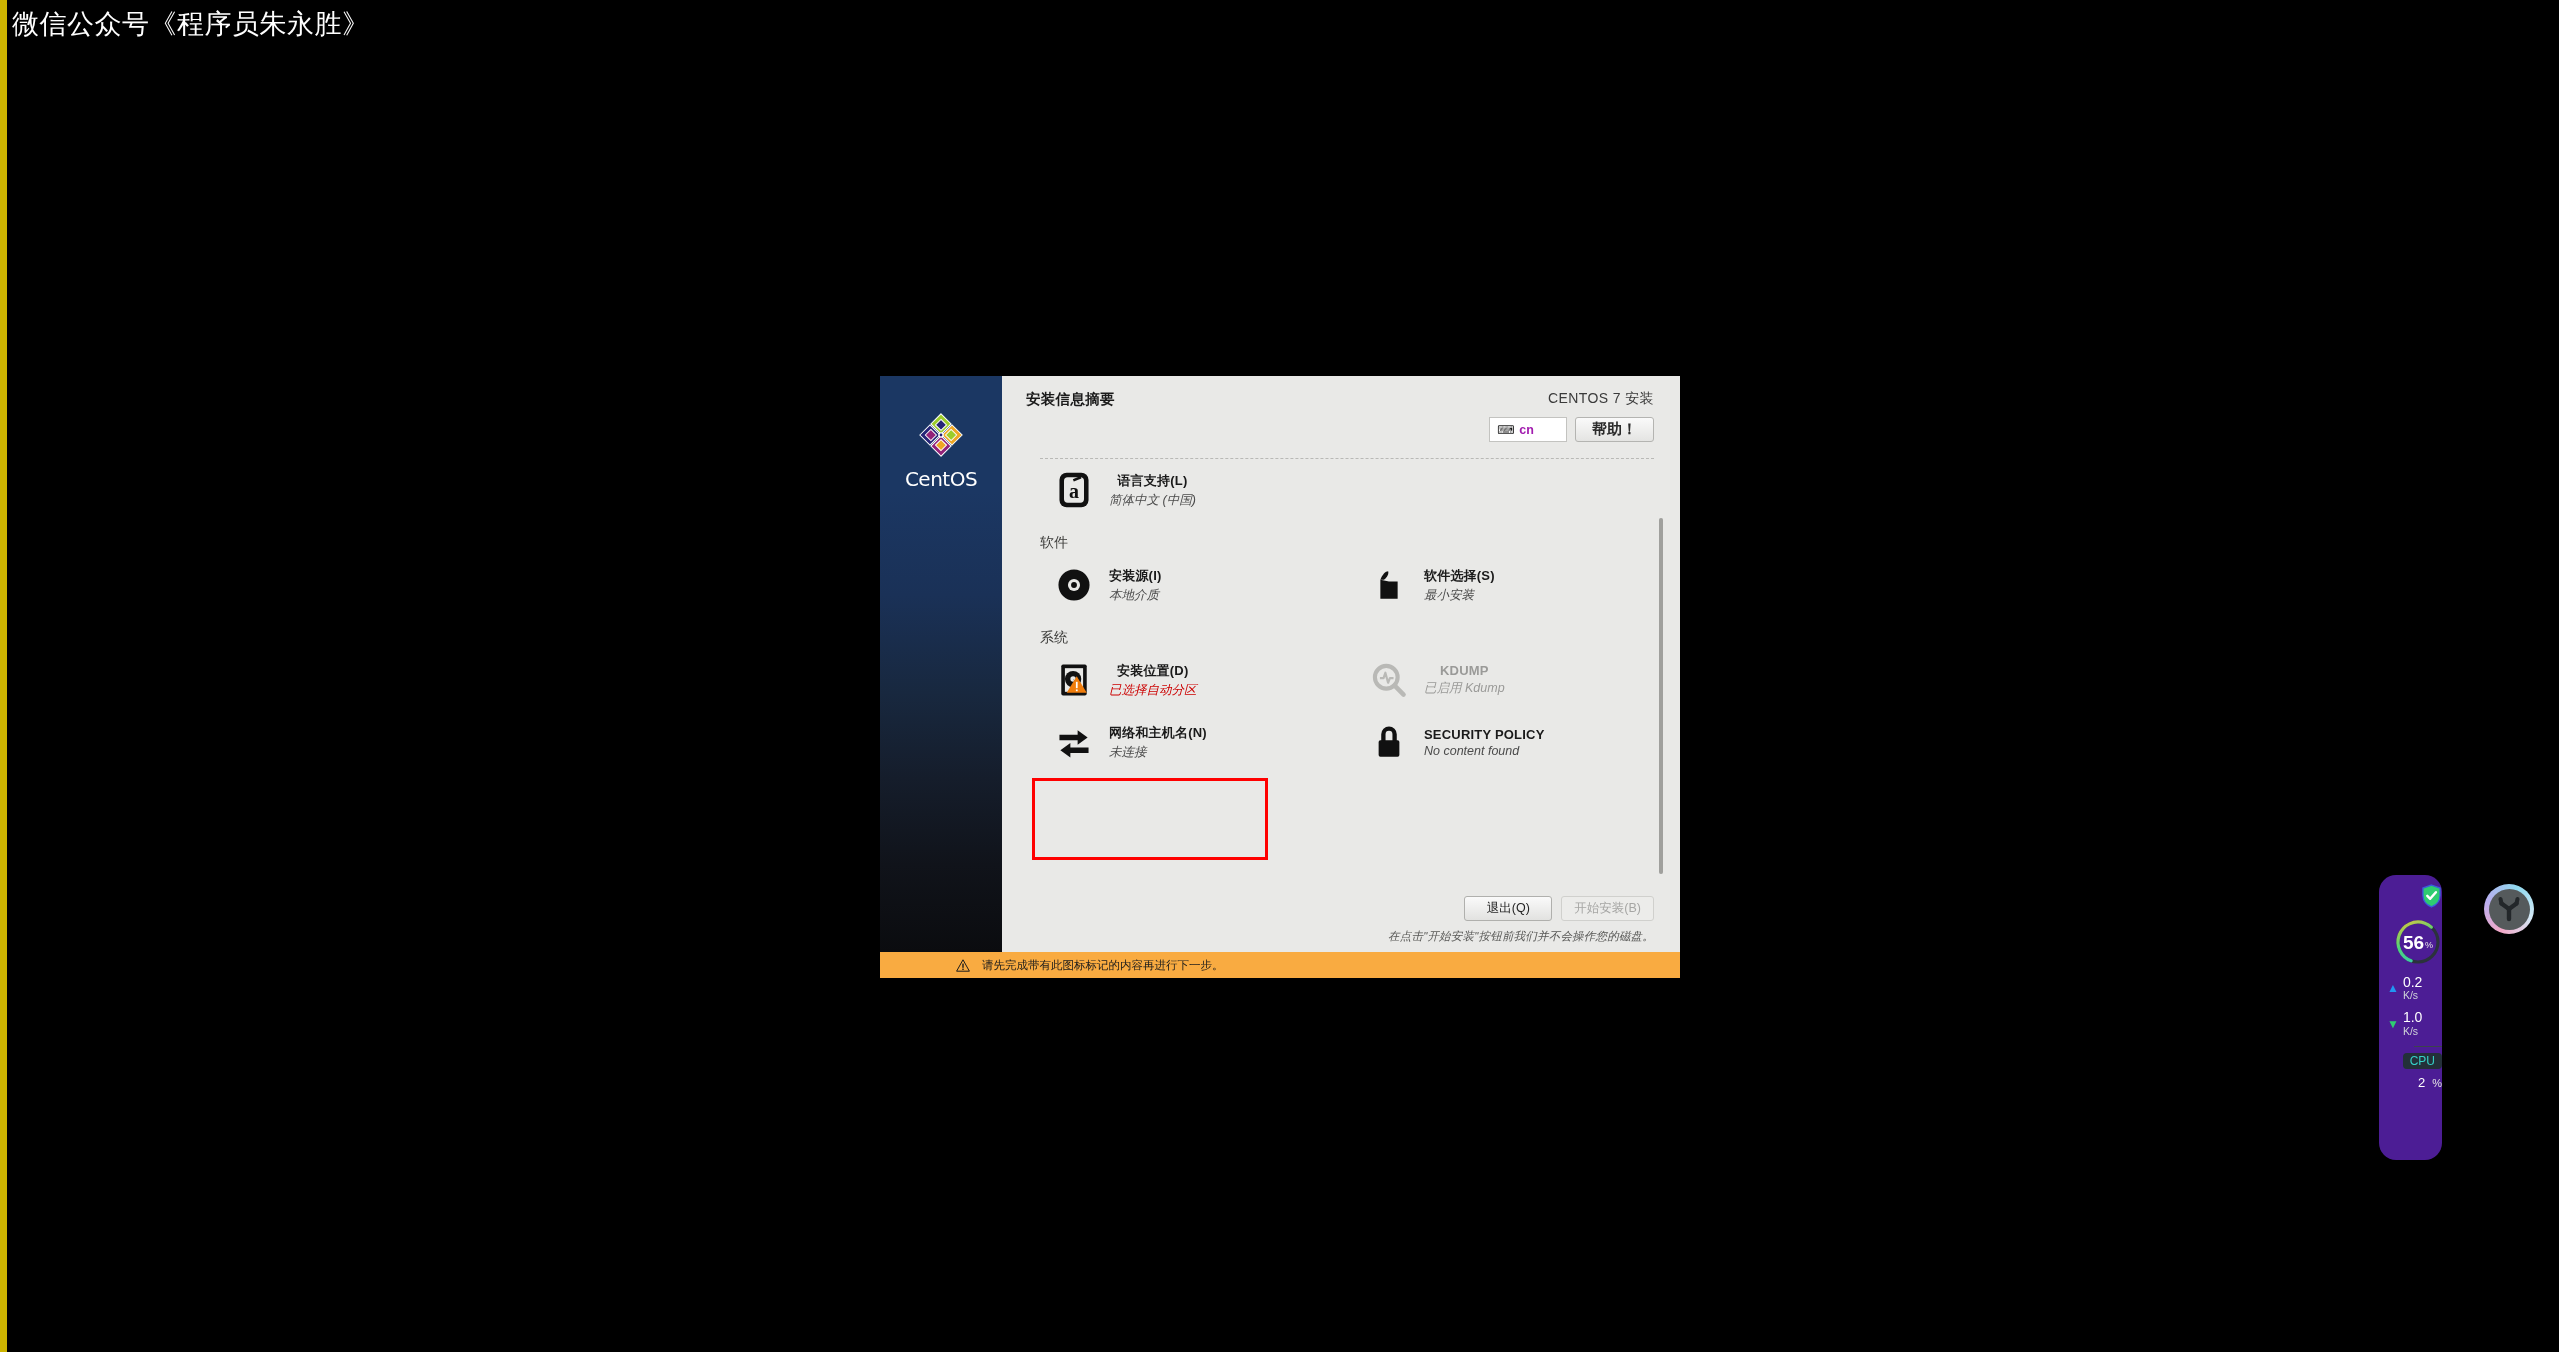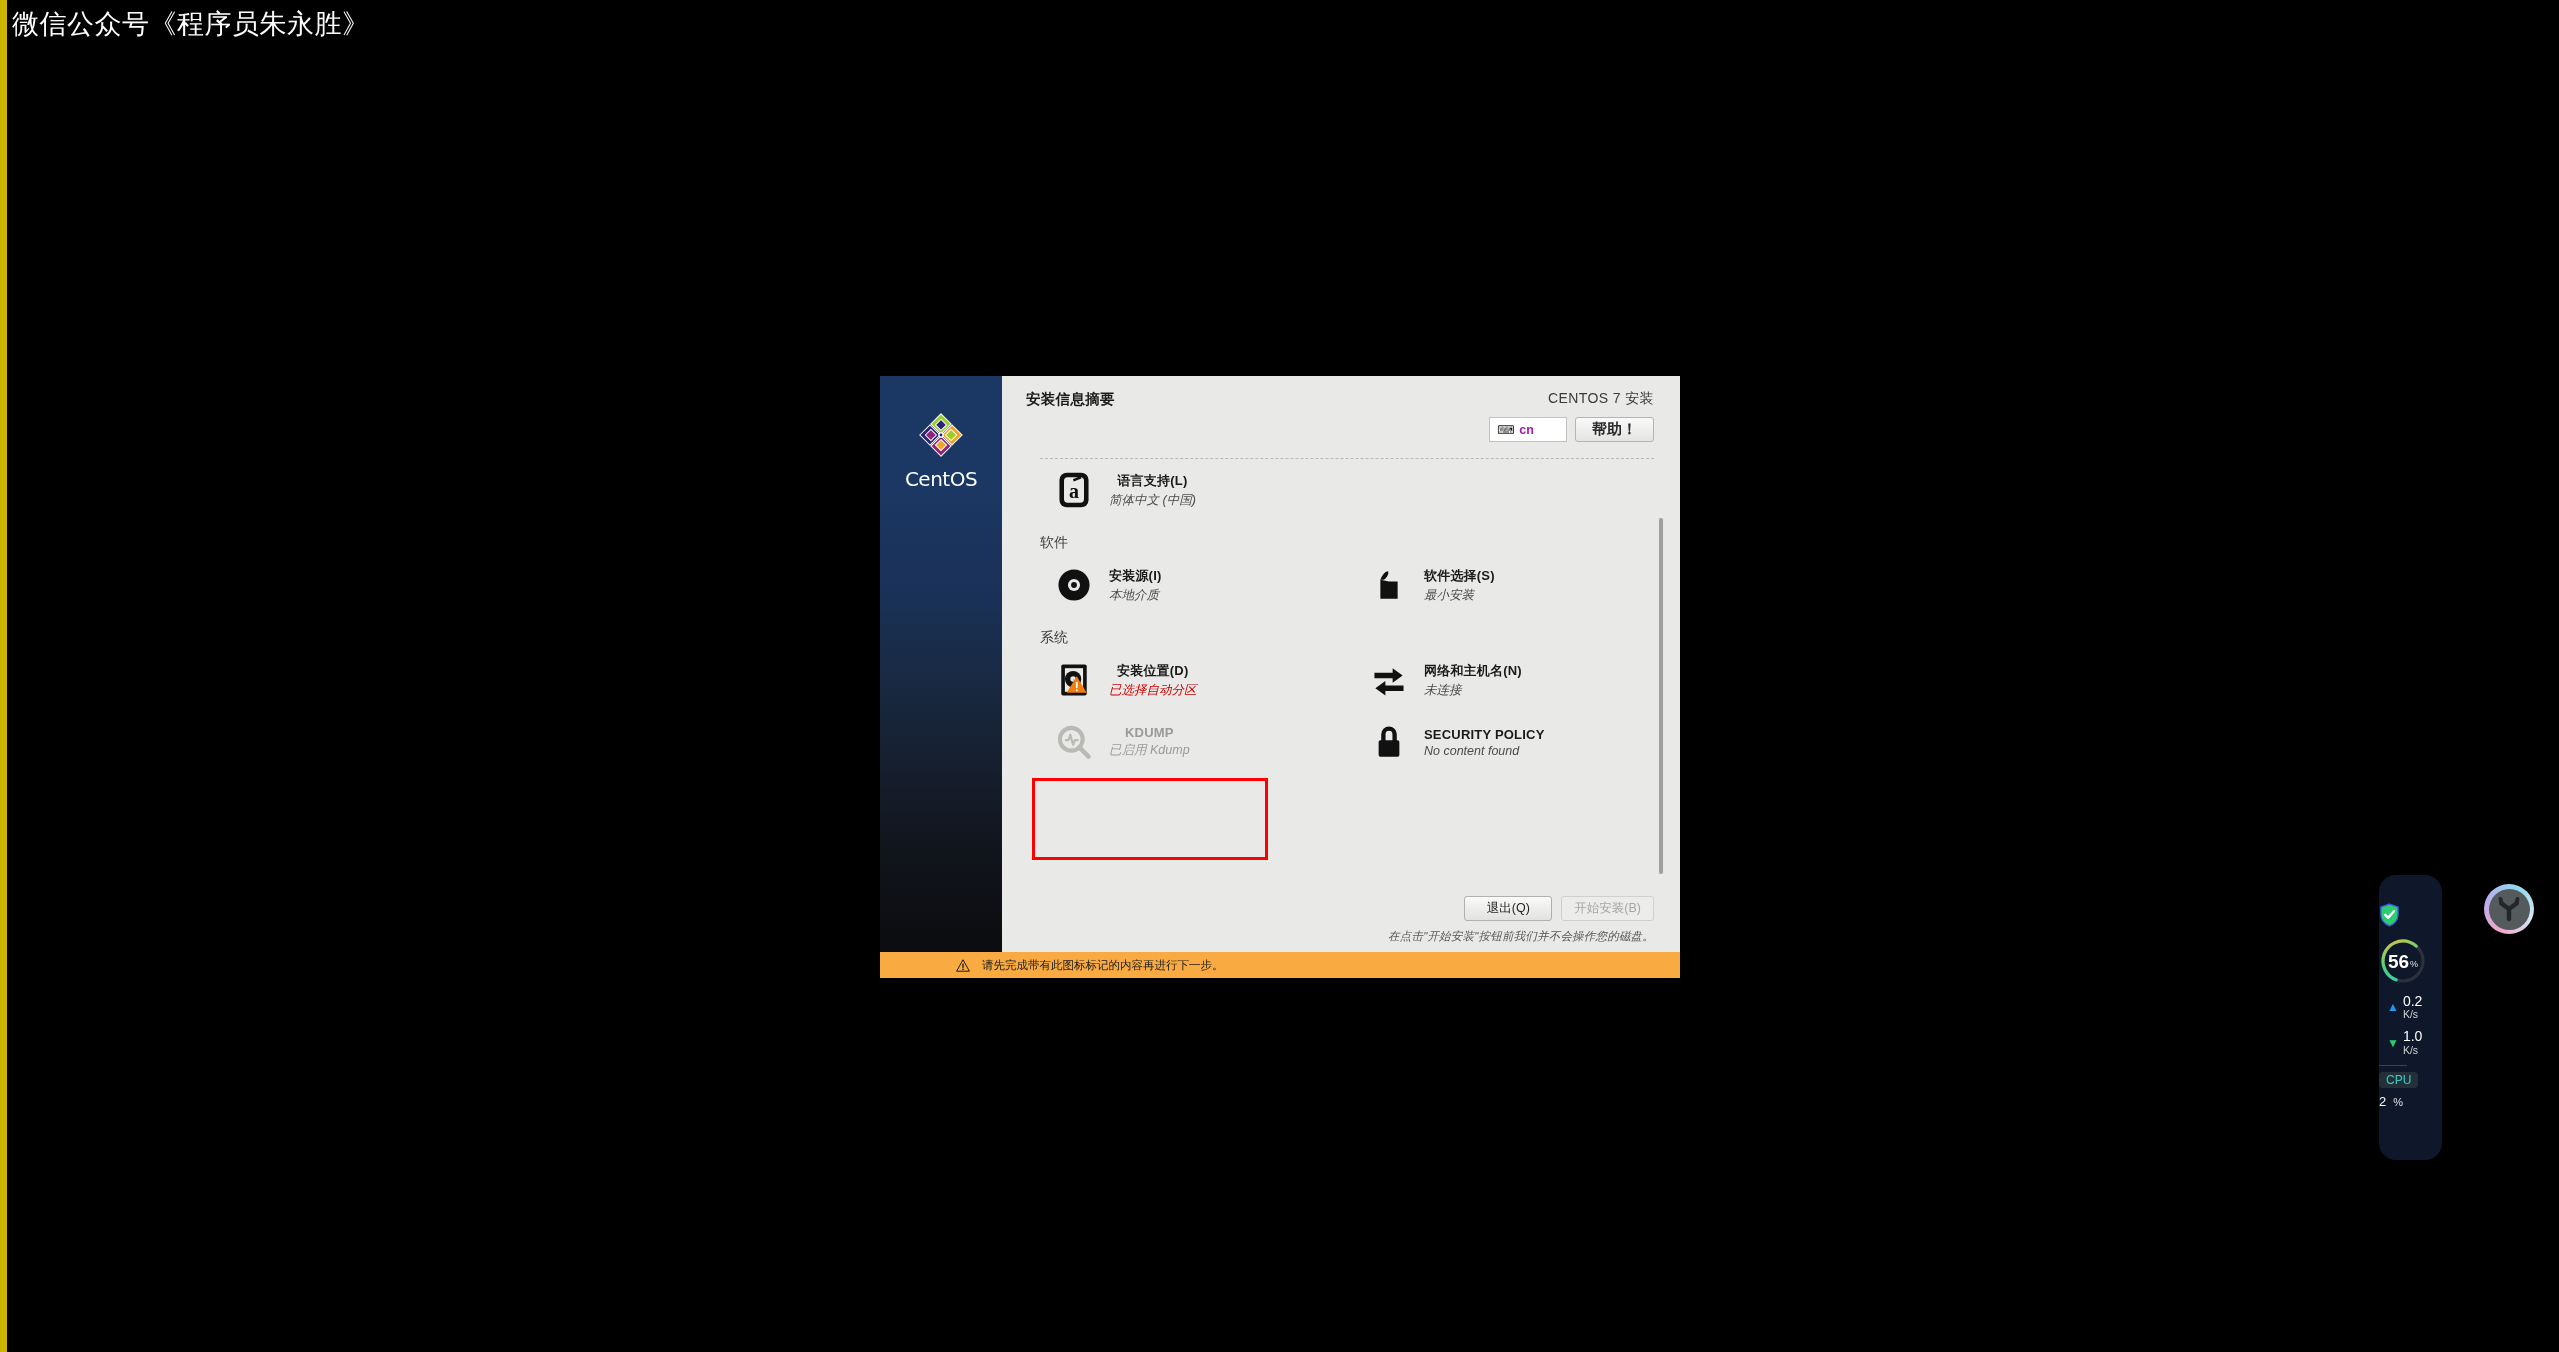--- a/index.html
+++ b/index.html
@@ -184,23 +184,23 @@
     position: absolute; left: 1032px; top: 778px;
     width: 236px; height: 82px;
     border: 3px solid #ff0000;
     pointer-events: none;
   }
 
   
   .monitor {
     position: absolute; left: 2379px; top: 875px;
     width: 63px; height: 285px;
-    background: #0f172a; border-radius: 17px;
-    display: flex; flex-direction: column; align-items: flex-start;
-    padding-top: 28px;
+    background: #4c1d95; border-radius: 17px;
+    display: flex; flex-direction: column; align-items: flex-end;
+    padding-top: 9px;
   }
   .shield { width: 21px; height: 24px; }
   .ring-wrap {
     position: relative; width: 48px; height: 48px; margin-top: 10px;
   }
   .ring-wrap svg { position: absolute; inset: 0; }
   .ring-label {
     position: absolute; inset: 0;
     display: flex; align-items: center; justify-content: center;
   }
@@ -361,44 +361,44 @@
                     <rect x="24.1" y="32.4" width="1.9" height="1.9" fill="#fff"></rect>
                   </g>
                 </svg>
               </div>
               <div class="spoke-text">
                 <div class="spoke-name">安装位置(D)</div>
                 <div class="spoke-status warn">已选择自动分区</div>
               </div>
             </div>
 
-            <div class="spoke">
-              <div class="spoke-icon">
-                <svg viewBox="0 0 44 44" width="40" height="40">
-                  <path d="M6 14 L26 14 L26 9 L37 17 L26 25 L26 20 L6 20 Z" fill="#111"></path>
-                  <path d="M38 28 L18 28 L18 23 L7 31 L18 39 L18 34 L38 34 Z" fill="#111"></path>
-                </svg>
-              </div>
-              <div class="spoke-text">
-                <div class="spoke-name">网络和主机名(N)</div>
-                <div class="spoke-status">未连接</div>
-              </div>
-            </div>
-
             <div class="spoke disabled">
               <div class="spoke-icon">
                 <svg viewBox="0 0 44 44" width="40" height="40">
                   <circle cx="19" cy="19" r="12.5" fill="none" stroke="#b9b9b6" stroke-width="4.5"></circle>
                   <line x1="28" y1="28" x2="38" y2="38" stroke="#b9b9b6" stroke-width="5" stroke-linecap="round"></line>
                   <path d="M12 20 L16 20 L18 14 L21 25 L23 20 L27 20" fill="none" stroke="#b9b9b6" stroke-width="2.4" stroke-linejoin="round"></path>
                 </svg>
               </div>
               <div class="spoke-text">
                 <div class="spoke-name">KDUMP</div>
                 <div class="spoke-status">已启用 Kdump</div>
+              </div>
+            </div>
+
+            <div class="spoke">
+              <div class="spoke-icon">
+                <svg viewBox="0 0 44 44" width="40" height="40">
+                  <path d="M6 14 L26 14 L26 9 L37 17 L26 25 L26 20 L6 20 Z" fill="#111"></path>
+                  <path d="M38 28 L18 28 L18 23 L7 31 L18 39 L18 34 L38 34 Z" fill="#111"></path>
+                </svg>
+              </div>
+              <div class="spoke-text">
+                <div class="spoke-name">网络和主机名(N)</div>
+                <div class="spoke-status">未连接</div>
               </div>
             </div>
 
             <div class="spoke">
               <div class="spoke-icon">
                 <svg viewBox="0 0 44 44" width="38" height="38">
                   <path d="M13 21 L13 13 A9 9 0 0 1 31 13 L31 21 L26 21 L26 13 A4 4 0 0 0 18 13 L18 21 Z" fill="#111"></path>
                   <rect x="10" y="20" width="24" height="19" rx="2" fill="#111"></rect>
                 </svg>
               </div>

